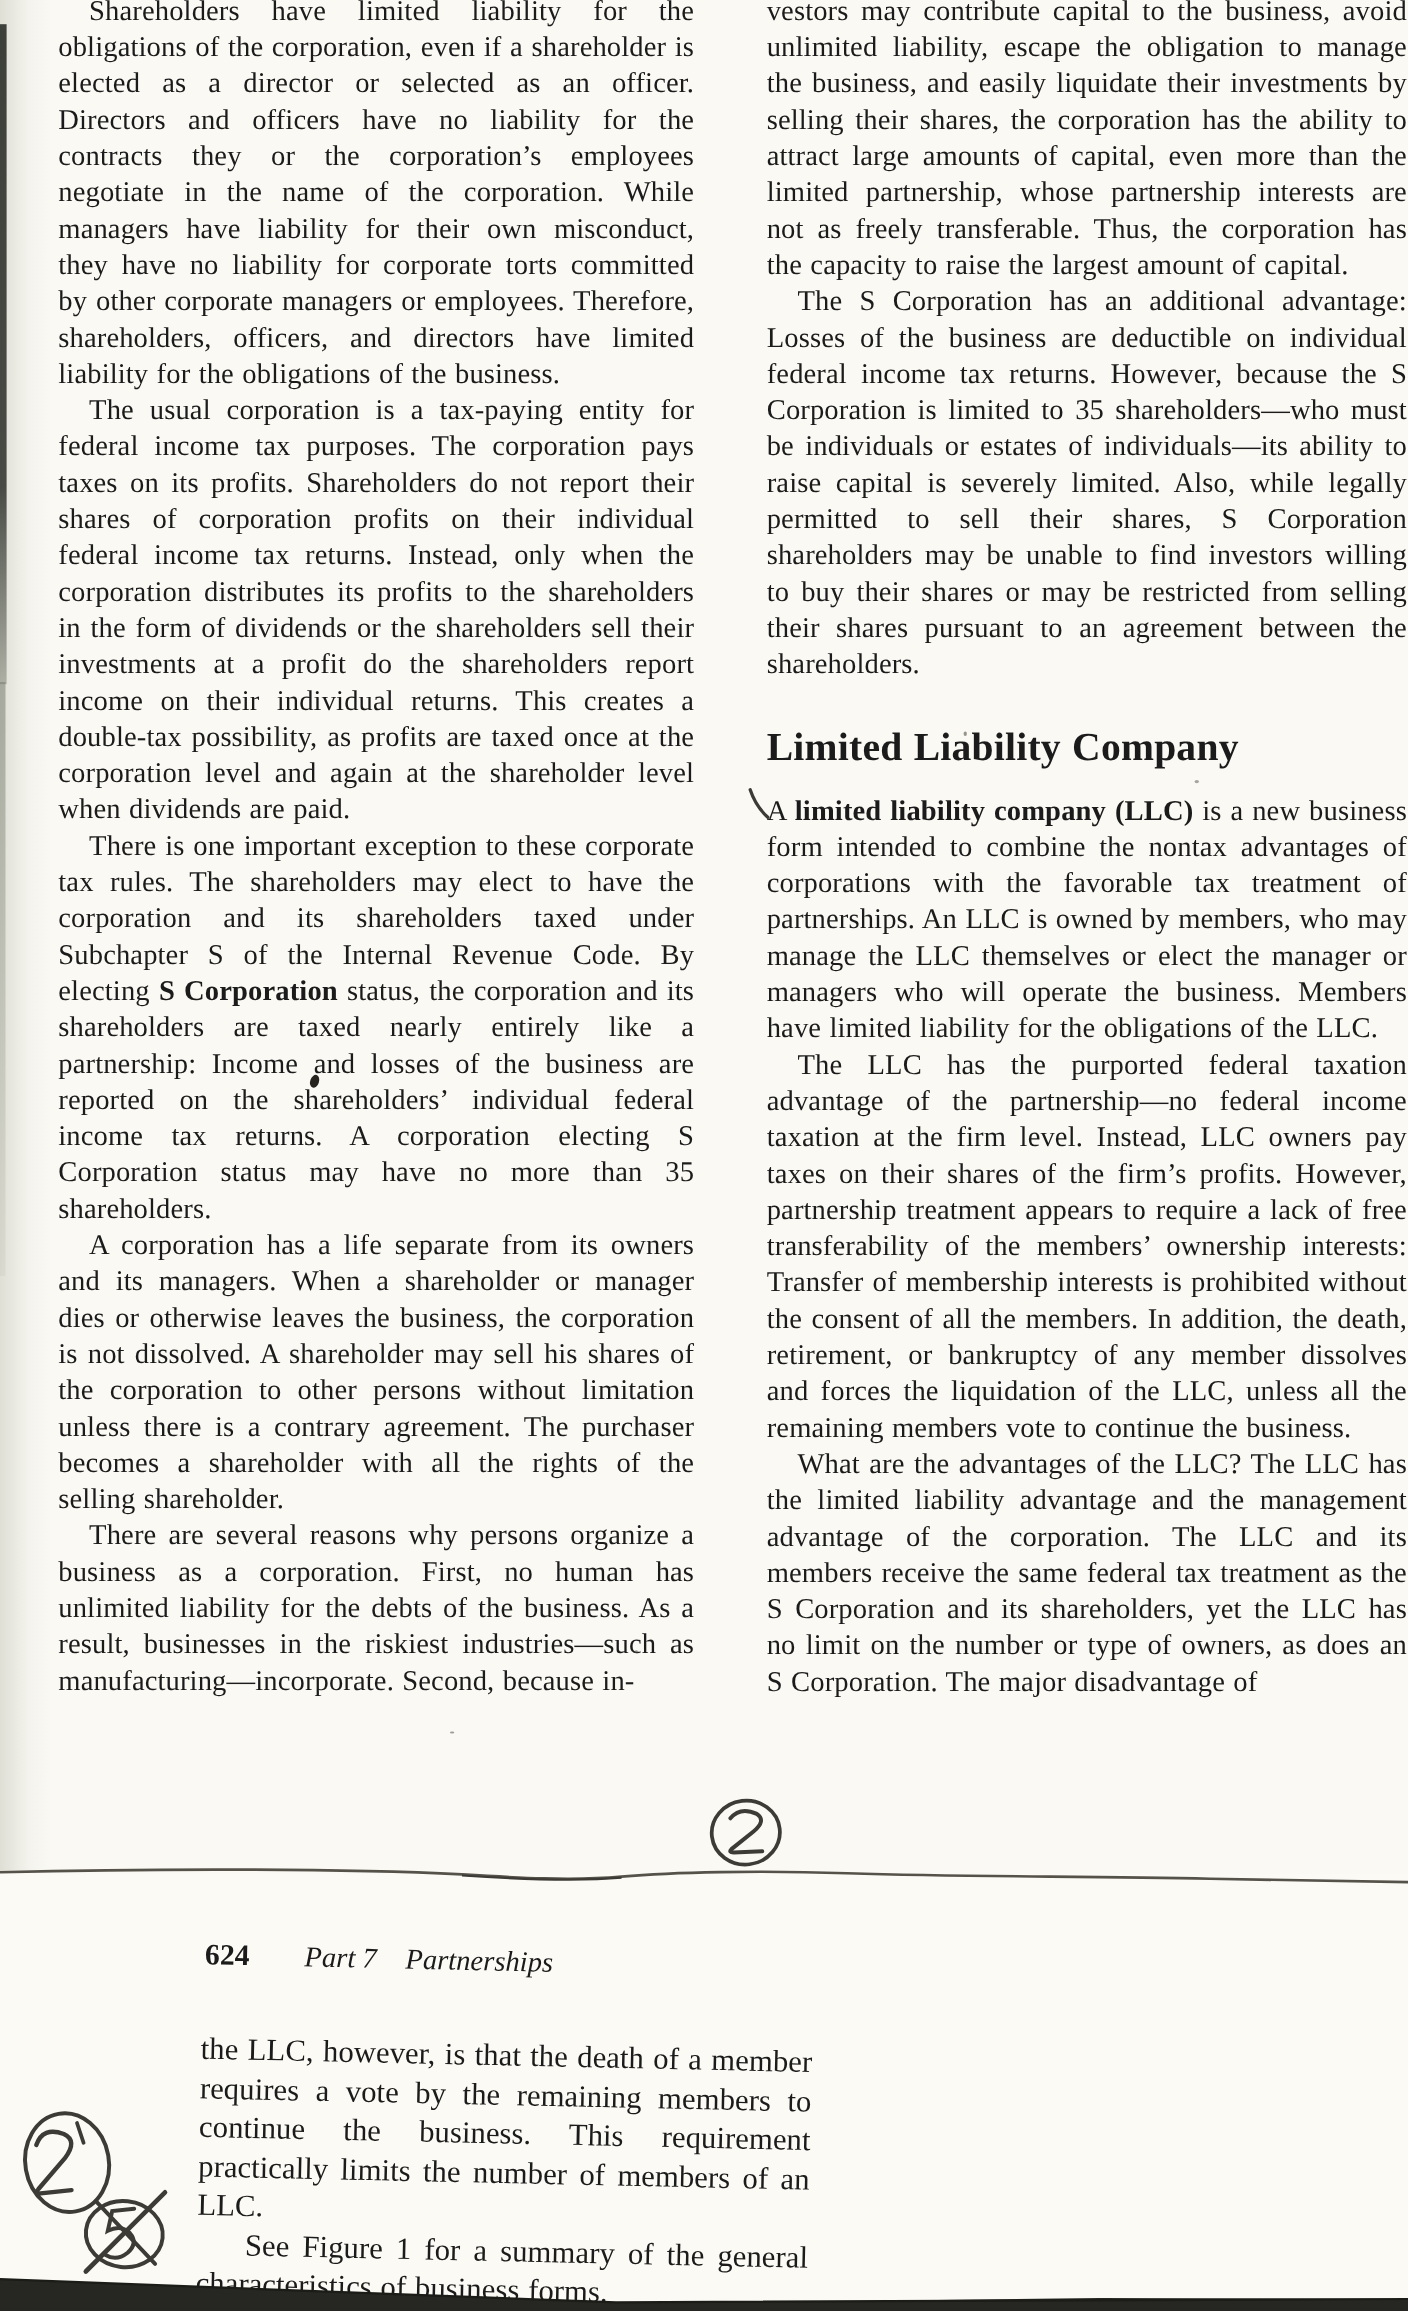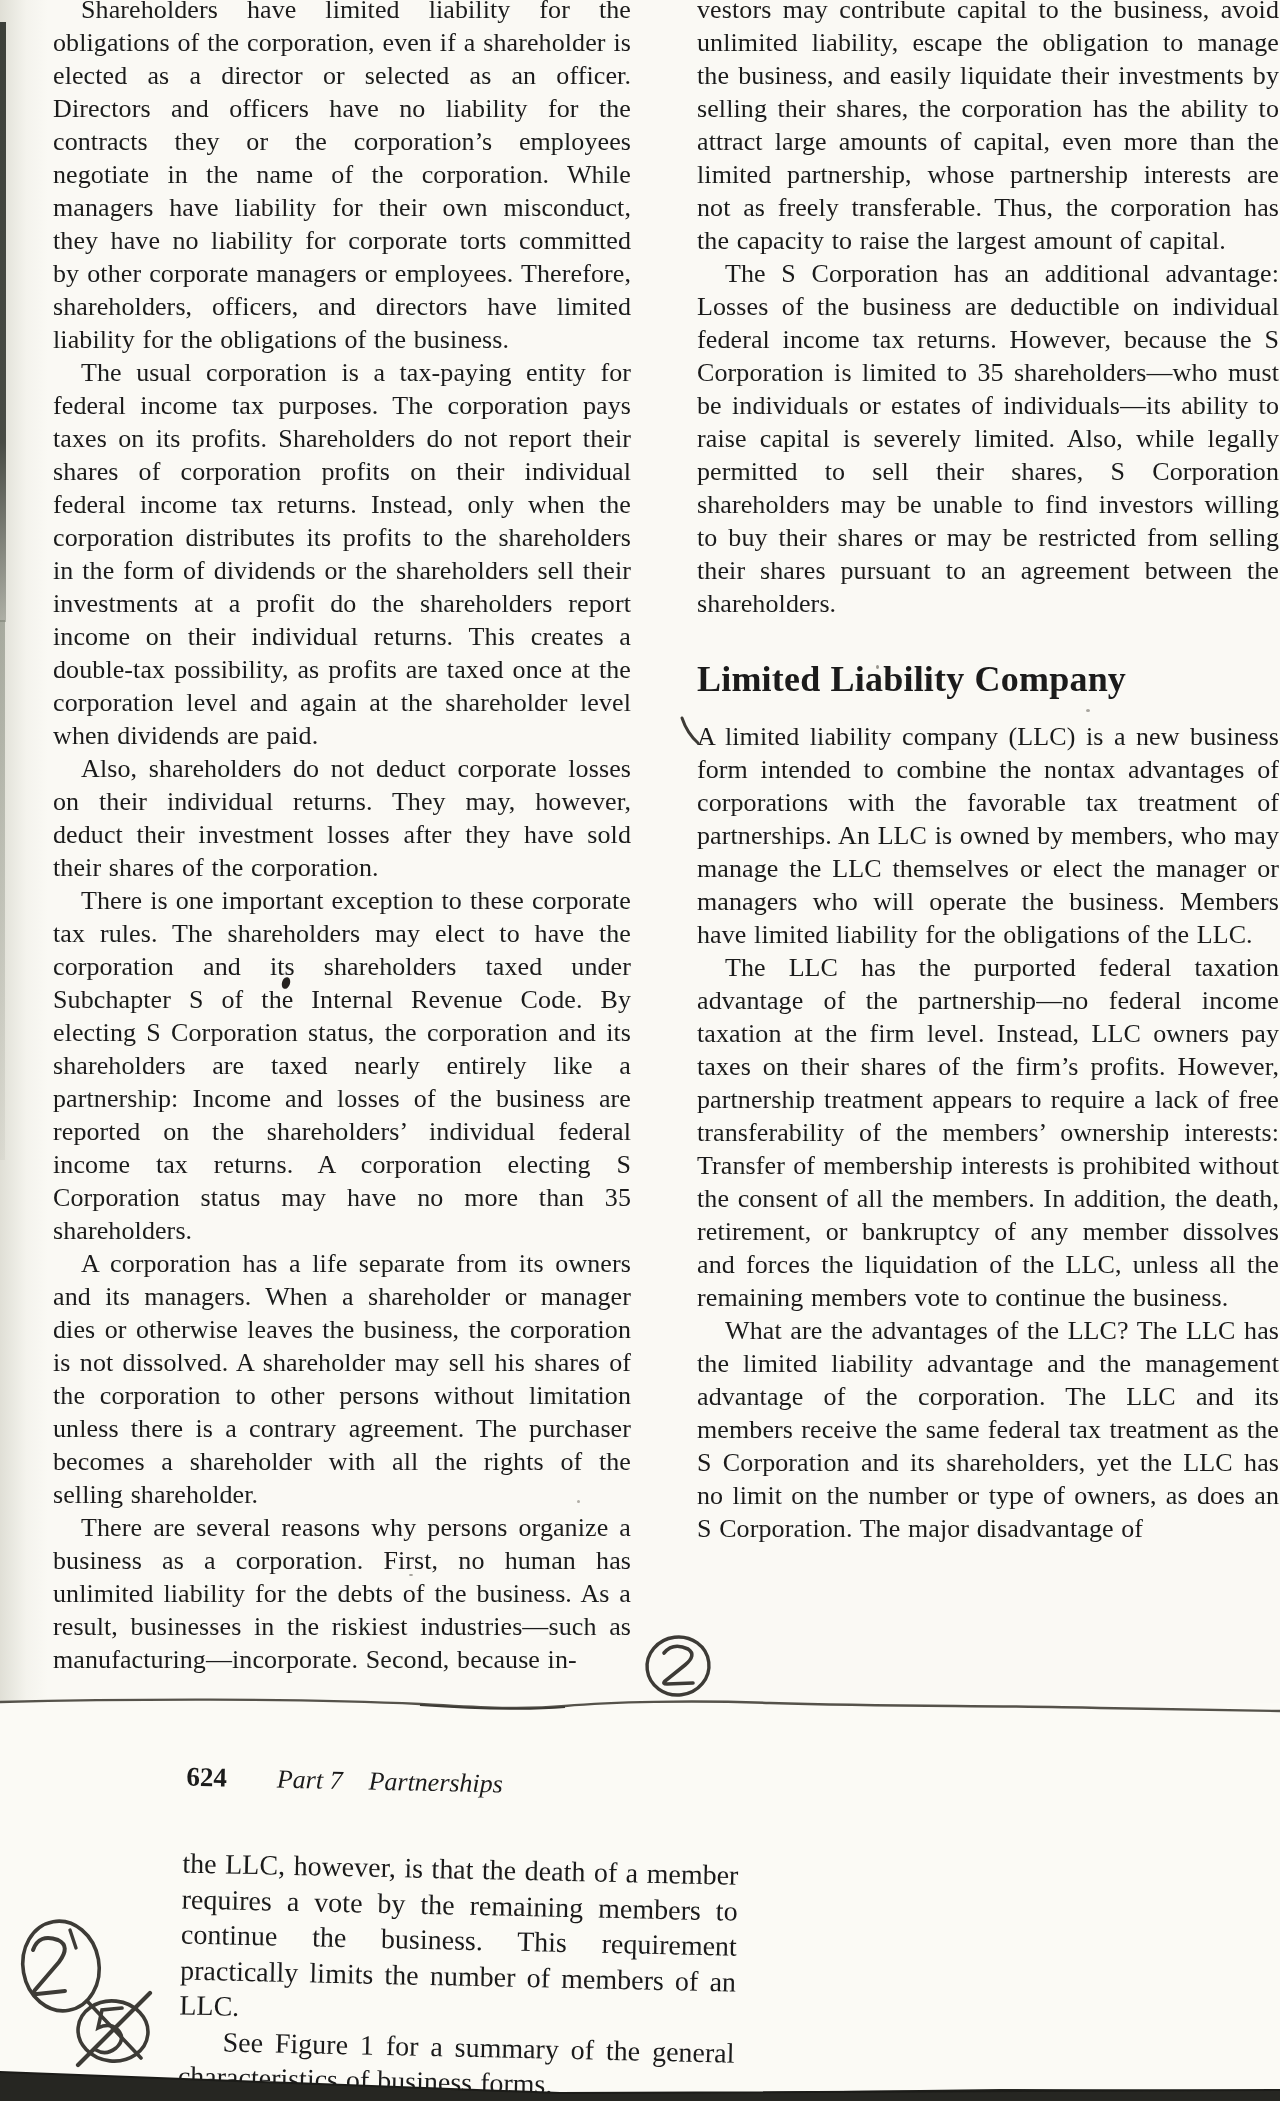--- a/index.html
+++ b/index.html
@@ -6,21 +6,21 @@
   .canvas{position:relative;width:1280px;height:2101px;background:#faf9f4;overflow:hidden;
           font-family:"Liberation Serif", serif;color:#1b1b1b;padding-left:16px;}
   
   .page-top{position:absolute;left:0;top:0;width:1280px;height:1703px;background:#faf9f4;}
   .col{position:absolute;top:-7px;text-align:justify;font-size:26px;line-height:33px;
        letter-spacing:0.1px;word-spacing:1px;}
   .col-left{left:53px;width:578px;}
   .col-right{left:697px;width:582px;}
   .para{margin:0;}
   .para.indent{text-indent:28px;}
-  .bold{font-weight:normal;margin-top:34px;}
+  .bold{font-weight:bold;margin-top:34px;}
   h2.heading{font-size:36px;line-height:34px;margin:42px 0 24px 0;font-weight:bold;letter-spacing:0.2px;}
   
   .edge-band{position:absolute;left:0;top:0;width:48px;height:1702px;
      background:linear-gradient(90deg, rgba(168,168,150,0.32), rgba(200,200,186,0.12) 55%, rgba(0,0,0,0));}
   .edge-dark{position:absolute;left:0;top:22px;width:6px;height:600px;
      background:linear-gradient(180deg, rgba(38,42,36,0.88), rgba(38,42,36,0.82) 70%, rgba(95,100,88,0.4));}
   .edge-gray{position:absolute;left:0;top:620px;width:5px;height:540px;
      background:linear-gradient(180deg, rgba(118,124,110,0.55), rgba(150,150,138,0.1));}
   .page2-edge-line{position:absolute;left:31px;top:1726px;width:2px;height:64px;background:rgba(150,148,138,0.55);}
   .speck{position:absolute;border-radius:50%;background:#565248;}
@@ -40,21 +40,20 @@
 </style>
 </head>
 <body>
 
 <div class="canvas">
 
   <div class="page-top">
     <div class="col col-left" id="col-left">
         <p class="para indent"><span>Shareholders have limited liability for the obligations of the corporation, even if a shareholder is elected as a director or selected as an officer. Directors and officers have no liability for the contracts they or the corporation’s employees negotiate in the name of the corporation. While managers have liability for their own misconduct, they have no liability for corporate torts committed by other corporate managers or employees. Therefore, shareholders, officers, and directors have limited liability for the obligations of the business.</span></p>
         <p class="para indent"><span>The usual corporation is a tax-paying entity for federal income tax purposes. The corporation pays taxes on its profits. Shareholders do not report their shares of corporation profits on their individual federal income tax returns. Instead, only when the corporation distributes its profits to the shareholders in the form of dividends or the shareholders sell their investments at a profit do the shareholders report income on their individual returns. This creates a double-tax possibility, as profits are taxed once at the corporation level and again at the shareholder level when dividends are paid.</span></p>
-        <p class="para indent"><span>Also, shareholders do not deduct corporate losses on their individual returns. They may, however, deduct their investment losses after they have sold their shares of the corporation.</span></p>
         <p class="para indent"><span>There is one important exception to these corporate tax rules. The shareholders may elect to have the corporation and its shareholders taxed under Subchapter S of the Internal Revenue Code. By electing </span><span class="bold">S Corporation</span><span> status, the corporation and its shareholders are taxed nearly entirely like a partnership: Income and losses of the business are reported on the shareholders’ individual federal income tax returns. A corporation electing S Corporation status may have no more than 35 shareholders.</span></p>
         <p class="para indent"><span>A corporation has a life separate from its owners and its managers. When a shareholder or manager dies or otherwise leaves the business, the corporation is not dissolved. A shareholder may sell his shares of the corporation to other persons without limitation unless there is a contrary agreement. The purchaser becomes a shareholder with all the rights of the selling shareholder.</span></p>
         <p class="para indent"><span>There are several reasons why persons organize a business as a corporation. First, no human has unlimited liability for the debts of the business. As a result, businesses in the riskiest industries—such as manufacturing—incorporate. Second, because in-</span></p>
       </div>
     <div class="col col-right" id="col-right">
         <p class="para"><span>vestors may contribute capital to the business, avoid unlimited liability, escape the obligation to manage the business, and easily liquidate their investments by selling their shares, the corporation has the ability to attract large amounts of capital, even more than the limited partnership, whose partnership interests are not as freely transferable. Thus, the corporation has the capacity to raise the largest amount of capital.</span></p>
         <p class="para indent"><span>The S Corporation has an additional advantage: Losses of the business are deductible on individual federal income tax returns. However, because the S Corporation is limited to 35 shareholders—who must be individuals or estates of individuals—its ability to raise capital is severely limited. Also, while legally permitted to sell their shares, S Corporation shareholders may be unable to find investors willing to buy their shares or may be restricted from selling their shares pursuant to an agreement between the shareholders.</span></p>
         <h2 class="heading">Limited Liability Company</h2>
         <p class="para"><span>A </span><span class="bold">limited liability company (LLC)</span><span> is a new business form intended to combine the nontax advantages of corporations with the favorable tax treatment of partnerships. An LLC is owned by members, who may manage the LLC themselves or elect the manager or managers who will operate the business. Members have limited liability for the obligations of the LLC.</span></p>
         <p class="para indent"><span>The LLC has the purported federal taxation advantage of the partnership—no federal income taxation at the firm level. Instead, LLC owners pay taxes on their shares of the firm’s profits. However, partnership treatment appears to require a lack of free transferability of the members’ ownership interests: Transfer of membership interests is prohibited without the consent of all the members. In addition, the death, retirement, or bankruptcy of any member dissolves and forces the liquidation of the LLC, unless all the remaining members vote to continue the business.</span></p>

